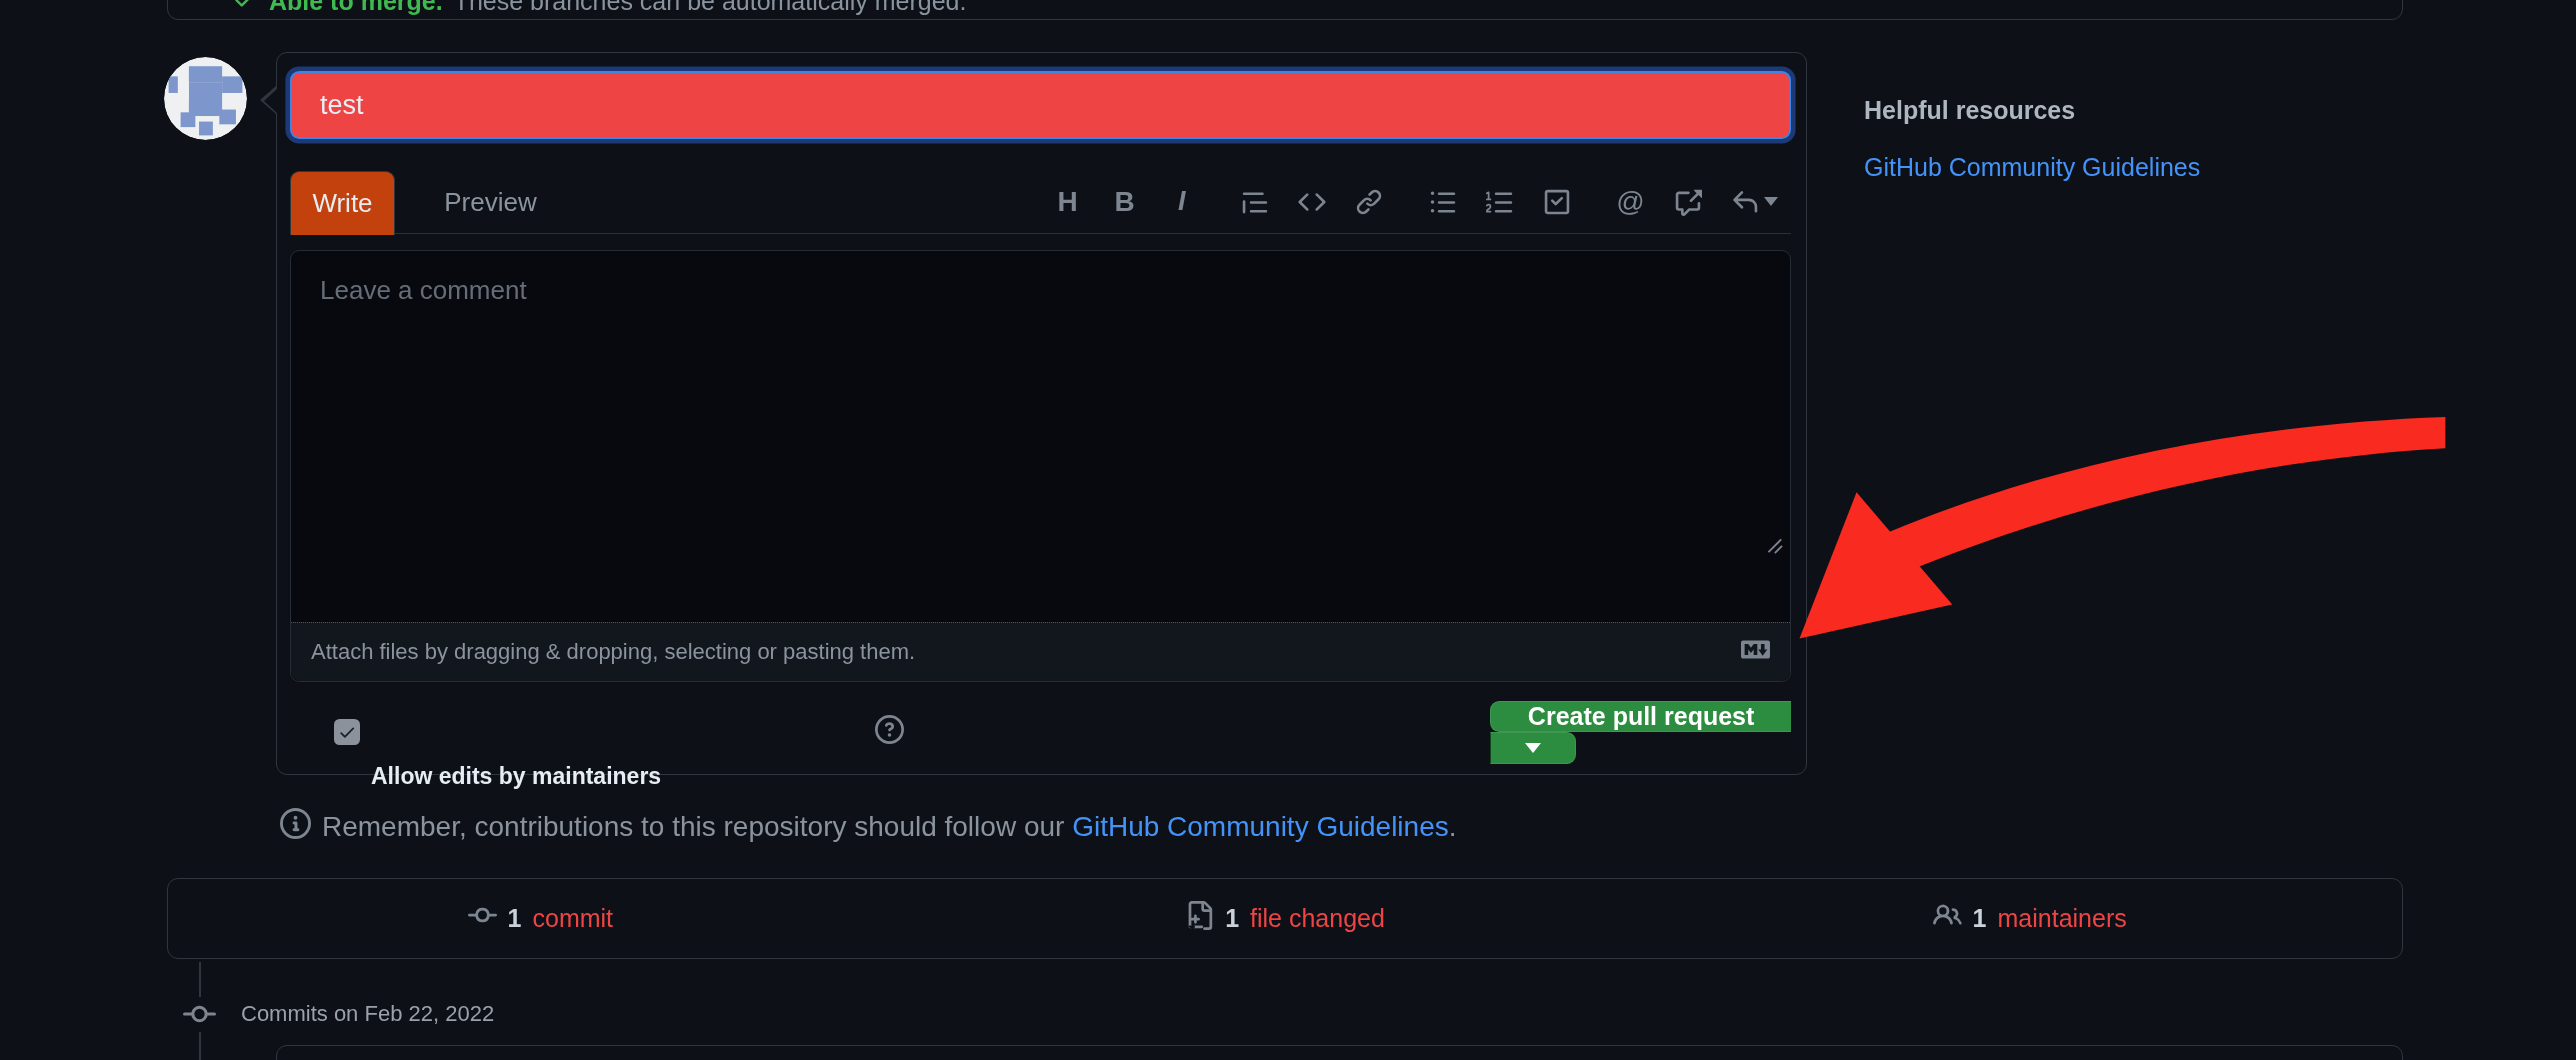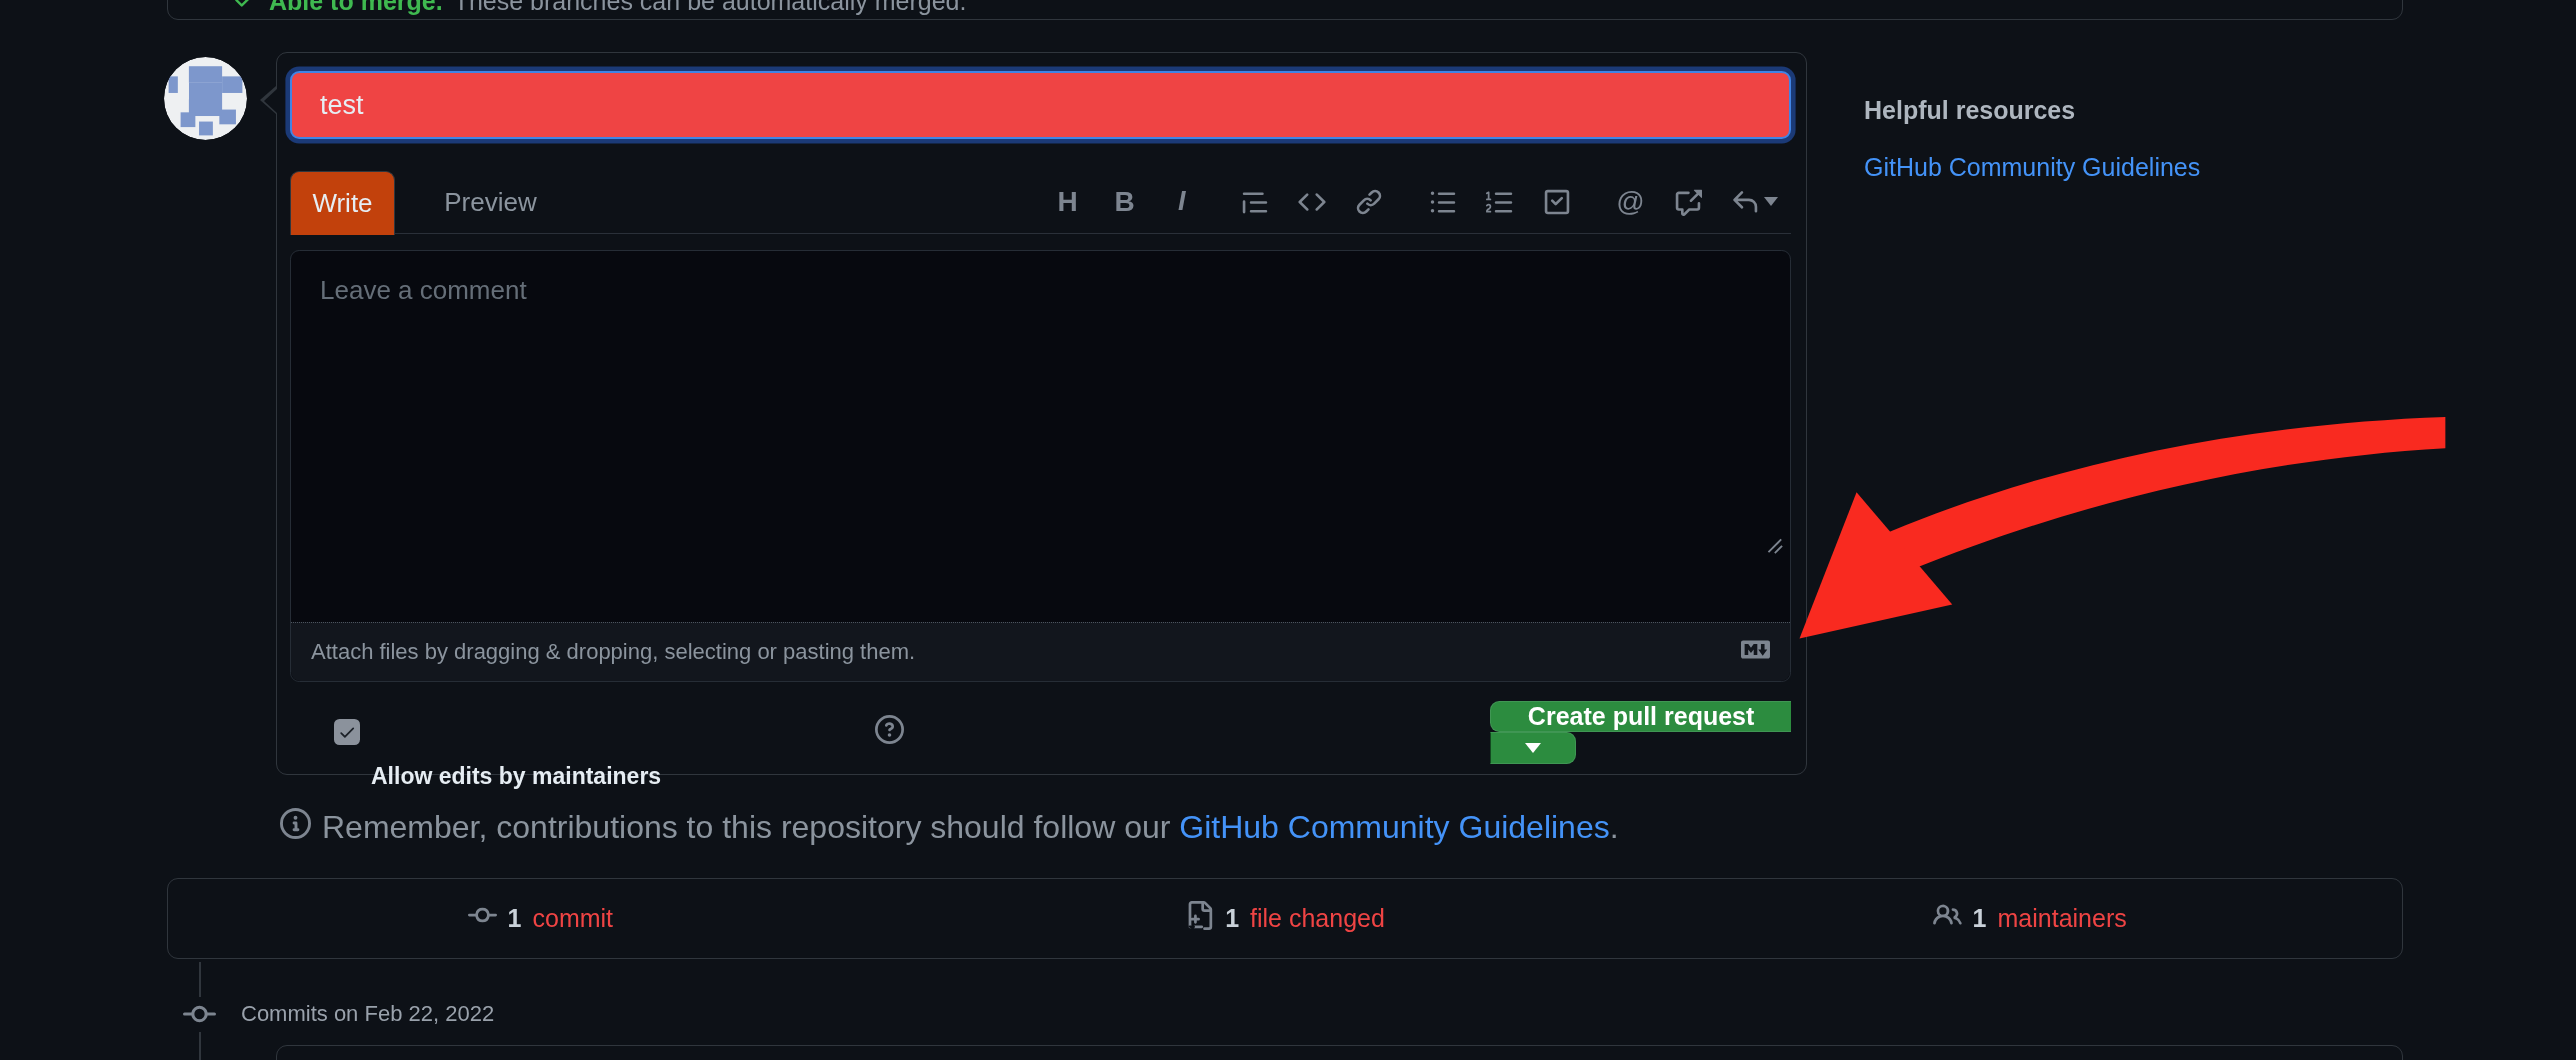--- a/index.html
+++ b/index.html
@@ -71,21 +71,21 @@
   .create-btn-group { position:absolute; right:14.7px; top:3.7px; height:63px; display:flex;flex-direction:column; }
   .btn-main { height:63px; padding:0 37px; background:#2c8c3f; border:0.9px solid rgba(210,222,234,0.12);
     border-right:none; border-radius:9.2px 0 0 9.2px; display:flex; align-items:center;
     color:#ffffff; font-size:25px; font-weight:600; }
   .btn-caret-seg { width:86px; height:63px; background:#2c8c3f; border:0.9px solid rgba(210,222,234,0.12);
     border-left:1.8px solid rgba(16,60,28,0.85); border-radius:0 9.2px 9.2px 0;
     display:flex; align-items:center; justify-content:center; }
   .btn-caret { width:0; height:0; border-left:8.3px solid transparent; border-right:8.3px solid transparent;
     border-top:10px solid #ffffff; }
 
-  .note-row { position:absolute; left:280px; top:808px; display:flex; align-items:center; gap:11px; font-size:32px; color:#8b949e; }
+  .note-row { position:absolute; left:280px; top:808px; display:flex; align-items:center; gap:11px; font-size:28px; color:#8b949e; }
   .note-link { color:#4493f8; }
 
   .sidebar { position:absolute; left:1864px; top:96px; }
   .sidebar-heading { font-size:25px; font-weight:bold; color:#aeb6bf; }
   .sidebar-link { margin-top:28px; font-size:25px; color:#4493f8; }
 
   .stats-bar { position:absolute; left:167px; top:878px; width:2236px; height:81px;
     border:1.8px solid #30363d; border-radius:11px; background:#0d1117; display:flex; }
   .stat-cell { flex:1; display:flex; align-items:center; justify-content:center; gap:11px;
     font-size:25px; color:#8b949e; }

